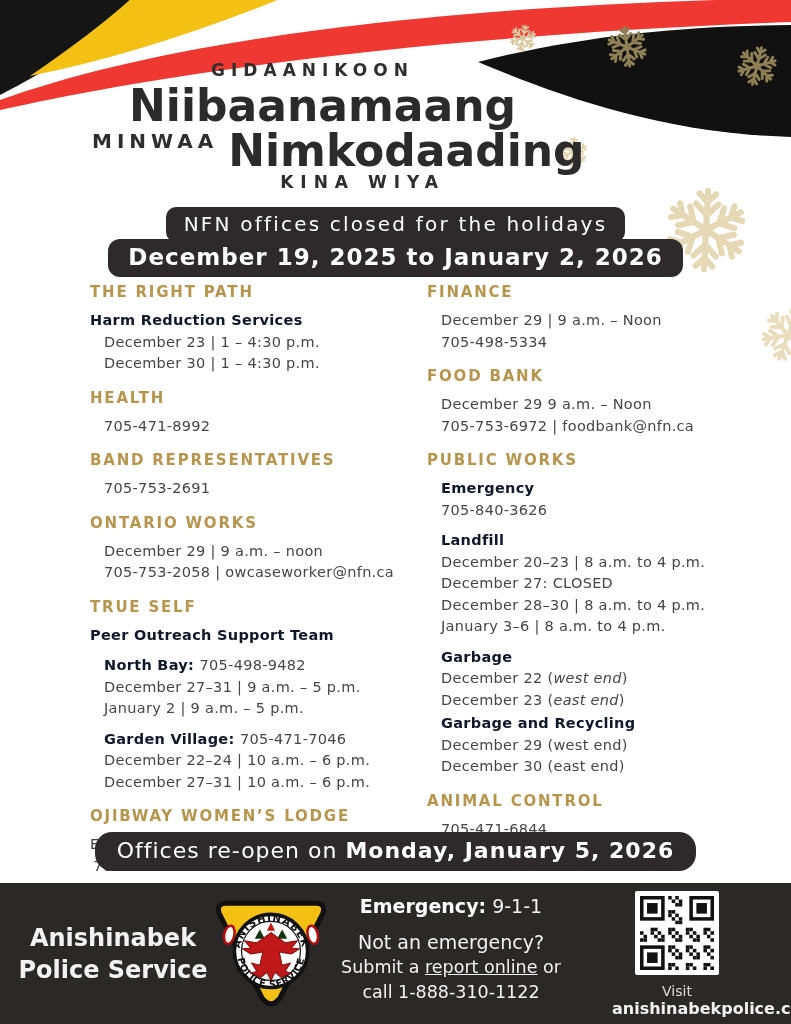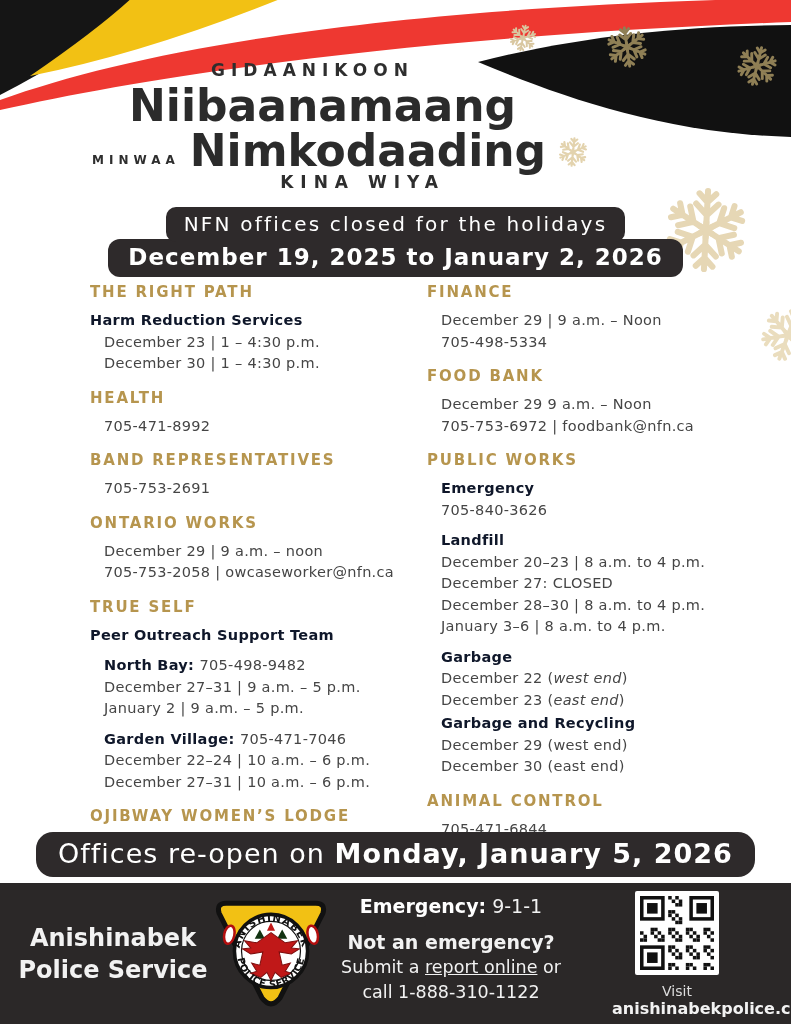--- a/index.html
+++ b/index.html
@@ -6,21 +6,21 @@
   #page{position:relative;width:791px;height:1024px;background:#ffffff;overflow:hidden;
         font-family:"DejaVu Sans","Liberation Sans",sans-serif;margin:0 auto;}
   
   #topdeco{position:absolute;left:0;top:0;width:791px;height:400px;pointer-events:none;}
   
   .h-top{position:absolute;left:0;top:60px;width:625px;text-align:center;
          font-size:17px;font-weight:bold;letter-spacing:6px;color:#2e2e2e;}
   .h-big1{position:absolute;left:0;top:80px;width:645px;text-align:center;
           font-size:44px;font-weight:bold;color:#2b2b2b;letter-spacing:0px;}
   .h-row{position:absolute;left:92px;top:126px;display:flex;align-items:flex-end;}
-  .h-minwaa{font-size:12px;font-weight:bold;letter-spacing:5px;color:#2e2e2e;margin:0 10px 10px 0;}
+  .h-minwaa{font-size:20px;font-weight:bold;letter-spacing:5px;color:#2e2e2e;margin:0 10px 24px 0;}
   .h-big2{font-size:44px;font-weight:bold;color:#2b2b2b;line-height:1.15;}
   .h-bottom{position:absolute;left:0;top:172px;width:645px;text-align:center;
             font-size:17px;font-weight:bold;letter-spacing:7px;color:#2e2e2e;padding-left:40px;}
   
   #banner{position:absolute;left:0;top:207px;width:791px;display:flex;flex-direction:column;align-items:center;}
   .ban1{background:#2e2a2b;color:#fff;font-size:20px;letter-spacing:2.2px;
         padding:5px 18px 6px;border-radius:10px;position:relative;z-index:2;}
   .ban2{background:#2e2a2b;color:#fff;font-size:23px;font-weight:bold;letter-spacing:1px;
         padding:5px 20px 7px;border-radius:12px;margin-top:-3px;z-index:1;}
   
@@ -31,30 +31,30 @@
   .col > div:first-child .sec-h{margin-top:0;}
   .grp{margin-top:9px;}
   .grp:first-child{margin-top:0;}
   .grp.tight{margin-top:2px;}
   .line{font-size:14.5px;line-height:21.5px;color:#454545;letter-spacing:0.3px;margin-left:14px;}
   .line.flush{margin-left:0;}
   .b{font-weight:bold;color:#0f172a;}
   .i{font-style:italic;}
   
   #reopen{position:absolute;left:0;top:832px;width:791px;text-align:center;}
-  #reopen .pill{display:inline-block;background:#2e2a2b;color:#fff;font-size:27px;
+  #reopen .pill{display:inline-block;background:#2e2a2b;color:#fff;font-size:22px;
         letter-spacing:1px;padding:6px 22px 8px;border-radius:17px;}
   
   #footer{position:absolute;left:0;top:883px;width:791px;height:141px;background:#2b2828;color:#f2f2f2;}
   .f-name{position:absolute;left:18px;top:50%;transform:translateY(-50%);width:190px;text-align:center;
           font-size:24px;font-weight:bold;line-height:1.35;}
   .f-badge{position:absolute;left:210px;top:7px;width:122px;height:126px;}
   .f-mid{position:absolute;left:326px;top:12px;width:250px;text-align:center;}
   .f-em{font-size:19px;margin-bottom:14px;}
-  .f-noem{font-size:19px;font-weight:bold;margin-bottom:2px;}
+  .f-noem{font-size:19px;font-weight:normal;margin-bottom:2px;}
   .f-sub,.f-call{font-size:17.5px;line-height:1.45;}
   .f-link{text-decoration:underline;cursor:pointer;}
   .f-right{position:absolute;left:612px;top:8px;width:130px;text-align:center;}
   .qr-box{display:inline-block;background:#fff;padding:5px;border-radius:2px;}
   .f-visit{font-size:14px;color:#ddd;margin-top:4px;}
   .f-site{font-size:16px;font-weight:bold;}
 </style>
 </head>
 <body>
 

